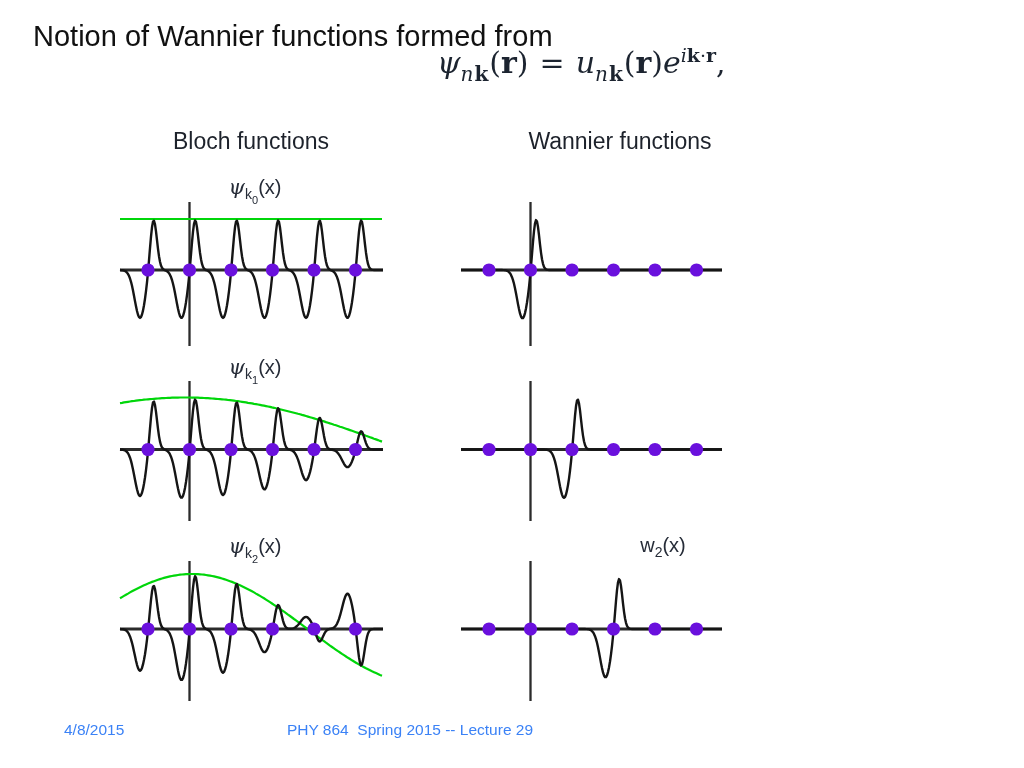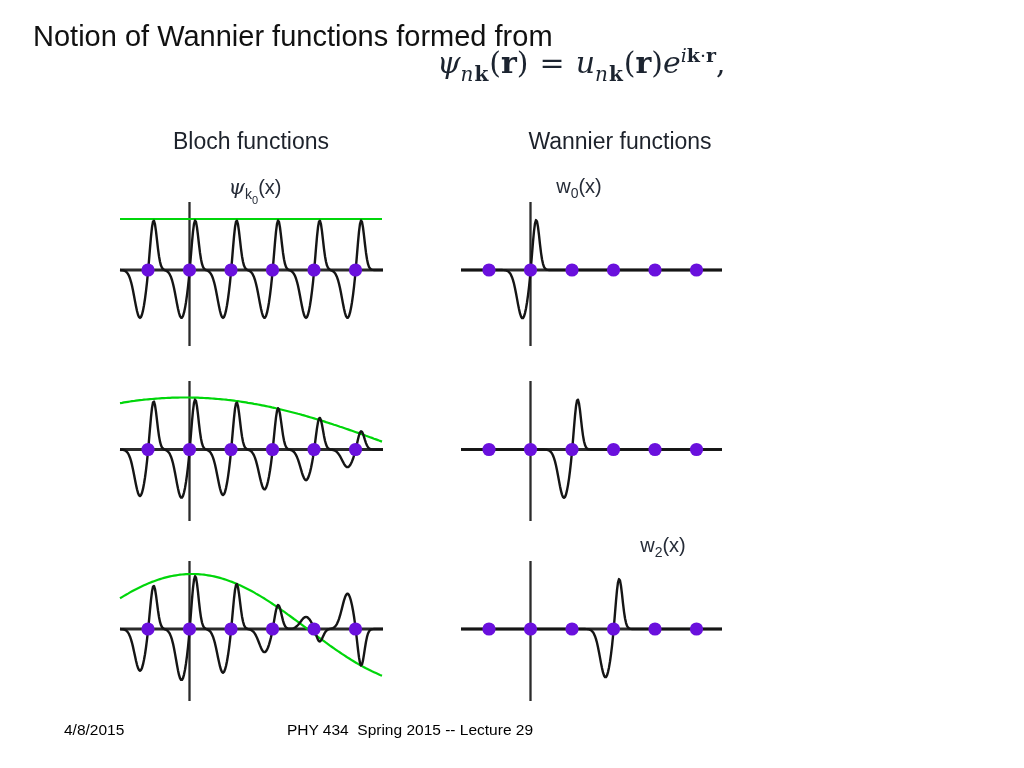--- a/index.html
+++ b/index.html
@@ -13,40 +13,41 @@
   .eq-b{font-weight:bold;}
   .eq-sub{font-size:20px;vertical-align:-8px;letter-spacing:1px;}
   .eq-sup{font-size:19px;vertical-align:11px;}
   .eq-rel{margin:0 11px;}
   .col-header{top:128px;width:220px;text-align:center;font-size:23px;color:#1d222b;}
   .plot-label{width:130px;text-align:center;font-size:20px;color:#262c38;white-space:nowrap;}
   .plot-label .psi{font-family:"DejaVu Serif",serif;font-style:italic;font-size:21px;}
   .plot-label .sub{font-size:14px;vertical-align:-5px;}
   .plot-label .subsub{font-size:11px;vertical-align:-5px;}
   svg.plot{position:absolute;overflow:visible;}
-  .footer{top:721px;font-size:15.5px;color:#000000;}
+  .footer{top:721px;font-size:15.5px;color:#3b82f6;}
   .footer-center{left:0;right:0;text-align:center;white-space:pre;}
 </style>
 </head>
 <body>
 
 <div class="slide">
 
   <div class="abs title">
     <div>Notion of Wannier functions formed from</div>
   </div>
 
   <div class="abs equation"><span class="eq-it">ψ</span><span class="eq-sub"><span class="eq-it">n</span><span class="eq-b">k</span></span><span>(</span><span class="eq-b">r</span><span>)</span><span class="eq-rel">=</span><span class="eq-it">u</span><span class="eq-sub"><span class="eq-it">n</span><span class="eq-b">k</span></span><span>(</span><span class="eq-b">r</span><span>)</span><span class="eq-it">e</span><span class="eq-sup"><span class="eq-it">i</span><span class="eq-b">k</span><span>·</span><span class="eq-b">r</span></span><span>,</span></div>
 
   <div class="abs col-header" style="left:510px">Wannier functions</div>
   <div class="abs col-header" style="left:141px">Bloch functions</div>
 
   <div class="abs plot-label" style="left:190px;top:175px"><span class="psi">ψ</span><span class="sub"><span>k</span><span class="subsub">0</span></span><span>(x)</span></div>
+  <div class="abs plot-label" style="left:190px;top:355px"><span class="psi">ψ</span><span class="sub"><span>k</span><span class="subsub">1</span></span><span>(x)</span></div>
+  <div class="abs plot-label" style="left:190px;top:534px"><span class="psi">ψ</span><span class="sub"><span>k</span><span class="subsub">2</span></span><span>(x)</span></div>
 
-  <div class="abs plot-label" style="left:514px;top:175px"><span>w</span><span class="sub">0</span><span>(x)</span></div>
   <div class="abs plot-label" style="left:598px;top:534px"><span>w</span><span class="sub">2</span><span>(x)</span></div>
 
   <svg id="plot-bloch-k0" class="plot" style="left:105px;top:192px;width:290px;height:162px" viewBox="105 192 290 162">
       <line x1="189.5" y1="202" x2="189.5" y2="346" stroke="#2b2b2b" stroke-width="2.3"></line>
       <line x1="120" y1="270" x2="383" y2="270" stroke="#2b2b2b" stroke-width="2.8"></line>
       <path d="M120.0 219.0L122.0 219.0L124.0 219.0L126.0 219.0L128.0 219.0L130.0 219.0L132.0 219.0L134.0 219.0L136.0 219.0L138.0 219.0L140.0 219.0L142.0 219.0L144.0 219.0L146.0 219.0L148.0 219.0L150.0 219.0L152.0 219.0L154.0 219.0L156.0 219.0L158.0 219.0L160.0 219.0L162.0 219.0L164.0 219.0L166.0 219.0L168.0 219.0L170.0 219.0L172.0 219.0L174.0 219.0L176.0 219.0L178.0 219.0L180.0 219.0L182.0 219.0L184.0 219.0L186.0 219.0L188.0 219.0L190.0 219.0L192.0 219.0L194.0 219.0L196.0 219.0L198.0 219.0L200.0 219.0L202.0 219.0L204.0 219.0L206.0 219.0L208.0 219.0L210.0 219.0L212.0 219.0L214.0 219.0L216.0 219.0L218.0 219.0L220.0 219.0L222.0 219.0L224.0 219.0L226.0 219.0L228.0 219.0L230.0 219.0L232.0 219.0L234.0 219.0L236.0 219.0L238.0 219.0L240.0 219.0L242.0 219.0L244.0 219.0L246.0 219.0L248.0 219.0L250.0 219.0L252.0 219.0L254.0 219.0L256.0 219.0L258.0 219.0L260.0 219.0L262.0 219.0L264.0 219.0L266.0 219.0L268.0 219.0L270.0 219.0L272.0 219.0L274.0 219.0L276.0 219.0L278.0 219.0L280.0 219.0L282.0 219.0L284.0 219.0L286.0 219.0L288.0 219.0L290.0 219.0L292.0 219.0L294.0 219.0L296.0 219.0L298.0 219.0L300.0 219.0L302.0 219.0L304.0 219.0L306.0 219.0L308.0 219.0L310.0 219.0L312.0 219.0L314.0 219.0L316.0 219.0L318.0 219.0L320.0 219.0L322.0 219.0L324.0 219.0L326.0 219.0L328.0 219.0L330.0 219.0L332.0 219.0L334.0 219.0L336.0 219.0L338.0 219.0L340.0 219.0L342.0 219.0L344.0 219.0L346.0 219.0L348.0 219.0L350.0 219.0L352.0 219.0L354.0 219.0L356.0 219.0L358.0 219.0L360.0 219.0L362.0 219.0L364.0 219.0L366.0 219.0L368.0 219.0L370.0 219.0L372.0 219.0L374.0 219.0L376.0 219.0L378.0 219.0L380.0 219.0L382.0 219.0" fill="none" stroke="#00d60a" stroke-width="2.2"></path>
       <path d="M120.0 270.0L121.0 270.1L122.0 270.2L123.0 270.3L124.0 270.6L125.0 271.0L126.0 271.6L127.0 272.6L128.0 274.0L129.0 275.9L130.0 278.5L131.0 281.8L132.0 285.8L133.0 290.5L134.0 295.7L135.0 301.1L136.0 306.3L137.0 311.0L138.0 314.7L139.0 317.1L140.0 317.9L141.0 317.0L142.0 314.5L143.0 310.6L144.0 305.3L145.0 298.8L146.0 291.2L147.0 282.3L148.0 272.0L149.0 260.4L150.0 248.2L151.0 236.6L152.0 227.3L153.0 221.6L154.0 220.7L155.0 224.3L156.0 231.3L157.0 240.1L158.0 248.8L159.0 256.2L160.0 261.8L161.0 265.6L162.0 267.8L163.0 269.1L164.0 269.8L165.0 270.3L166.0 270.7L167.0 271.2L168.0 272.0L169.0 273.2L170.0 274.9L171.0 277.1L172.0 280.0L173.0 283.7L174.0 288.1L175.0 293.0L176.0 298.4L177.0 303.7L178.0 308.7L179.0 313.0L180.0 316.1L181.0 317.7L182.0 317.7L183.0 316.0L184.0 312.7L185.0 308.1L186.0 302.2L187.0 295.2L188.0 286.9L189.0 277.3L190.0 266.3L191.0 254.3L192.0 242.3L193.0 231.6L194.0 223.9L195.0 220.5L196.0 221.9L197.0 227.5L198.0 235.6L199.0 244.5L200.0 252.7L201.0 259.3L202.0 263.9L203.0 266.9L204.0 268.6L205.0 269.5L206.0 270.1L207.0 270.5L208.0 270.9L209.0 271.6L210.0 272.6L211.0 274.0L212.0 275.9L213.0 278.5L214.0 281.8L215.0 285.8L216.0 290.5L217.0 295.7L218.0 301.1L219.0 306.3L220.0 311.0L221.0 314.7L222.0 317.1L223.0 317.9L224.0 317.0L225.0 314.5L226.0 310.6L227.0 305.3L228.0 298.8L229.0 291.2L230.0 282.3L231.0 272.0L232.0 260.4L233.0 248.2L234.0 236.6L235.0 227.3L236.0 221.6L237.0 220.7L238.0 224.3L239.0 231.3L240.0 240.1L241.0 248.8L242.0 256.2L243.0 261.8L244.0 265.6L245.0 267.8L246.0 269.1L247.0 269.8L248.0 270.3L249.0 270.7L250.0 271.2L251.0 272.0L252.0 273.2L253.0 274.9L254.0 277.1L255.0 280.0L256.0 283.7L257.0 288.1L258.0 293.0L259.0 298.4L260.0 303.7L261.0 308.7L262.0 313.0L263.0 316.1L264.0 317.7L265.0 317.7L266.0 316.0L267.0 312.7L268.0 308.1L269.0 302.2L270.0 295.2L271.0 286.9L272.0 277.3L273.0 266.3L274.0 254.3L275.0 242.3L276.0 231.6L277.0 223.9L278.0 220.5L279.0 221.9L280.0 227.5L281.0 235.6L282.0 244.5L283.0 252.7L284.0 259.3L285.0 263.9L286.0 266.9L287.0 268.6L288.0 269.5L289.0 270.1L290.0 270.5L291.0 270.9L292.0 271.6L293.0 272.6L294.0 274.0L295.0 275.9L296.0 278.5L297.0 281.8L298.0 285.8L299.0 290.5L300.0 295.7L301.0 301.1L302.0 306.3L303.0 311.0L304.0 314.7L305.0 317.1L306.0 317.9L307.0 317.0L308.0 314.5L309.0 310.6L310.0 305.3L311.0 298.8L312.0 291.2L313.0 282.3L314.0 272.0L315.0 260.4L316.0 248.2L317.0 236.6L318.0 227.3L319.0 221.6L320.0 220.7L321.0 224.3L322.0 231.3L323.0 240.1L324.0 248.8L325.0 256.2L326.0 261.8L327.0 265.6L328.0 267.8L329.0 269.1L330.0 269.8L331.0 270.3L332.0 270.7L333.0 271.2L334.0 272.0L335.0 273.2L336.0 274.9L337.0 277.1L338.0 280.0L339.0 283.7L340.0 288.1L341.0 293.0L342.0 298.4L343.0 303.7L344.0 308.7L345.0 313.0L346.0 316.1L347.0 317.7L348.0 317.7L349.0 316.0L350.0 312.7L351.0 308.1L352.0 302.2L353.0 295.2L354.0 286.9L355.0 277.3L356.0 266.3L357.0 254.3L358.0 242.3L359.0 231.6L360.0 223.9L361.0 220.5L362.0 221.9L363.0 227.5L364.0 235.6L365.0 244.5L366.0 252.7L367.0 259.3L368.0 263.9L369.0 266.8L370.0 268.5L371.0 269.3L372.0 269.7L373.0 269.9L374.0 270.0L375.0 270.0L376.0 270.0L377.0 270.0L378.0 270.0L379.0 270.0L380.0 270.0L381.0 270.0L382.0 270.0L383.0 270.0" fill="none" stroke="#151515" stroke-width="2.4" stroke-linejoin="round"></path>
       <circle cx="148" cy="270" r="6.6" fill="#6a10dd"></circle>
       <circle cx="189.5" cy="270" r="6.6" fill="#6a10dd"></circle>
       <circle cx="231" cy="270" r="6.6" fill="#6a10dd"></circle>
@@ -106,16 +107,16 @@
       <path d="M461.0 629.0L462.0 629.0L463.0 629.0L464.0 629.0L465.0 629.0L466.0 629.0L467.0 629.0L468.0 629.0L469.0 629.0L470.0 629.0L471.0 629.0L472.0 629.0L473.0 629.0L474.0 629.0L475.0 629.0L476.0 629.0L477.0 629.0L478.0 629.0L479.0 629.0L480.0 629.0L481.0 629.0L482.0 629.0L483.0 629.0L484.0 629.0L485.0 629.0L486.0 629.0L487.0 629.0L488.0 629.0L489.0 629.0L490.0 629.0L491.0 629.0L492.0 629.0L493.0 629.0L494.0 629.0L495.0 629.0L496.0 629.0L497.0 629.0L498.0 629.0L499.0 629.0L500.0 629.0L501.0 629.0L502.0 629.0L503.0 629.0L504.0 629.0L505.0 629.0L506.0 629.0L507.0 629.0L508.0 629.0L509.0 629.0L510.0 629.0L511.0 629.0L512.0 629.0L513.0 629.0L514.0 629.0L515.0 629.0L516.0 629.0L517.0 629.0L518.0 629.0L519.0 629.0L520.0 629.0L521.0 629.0L522.0 629.0L523.0 629.0L524.0 629.0L525.0 629.0L526.0 629.0L527.0 629.0L528.0 629.0L529.0 629.0L530.0 629.0L531.0 629.0L532.0 629.0L533.0 629.0L534.0 629.0L535.0 629.0L536.0 629.0L537.0 629.0L538.0 629.0L539.0 629.0L540.0 629.0L541.0 629.0L542.0 629.0L543.0 629.0L544.0 629.0L545.0 629.0L546.0 629.0L547.0 629.0L548.0 629.0L549.0 629.0L550.0 629.0L551.0 629.0L552.0 629.0L553.0 629.0L554.0 629.0L555.0 629.0L556.0 629.0L557.0 629.0L558.0 629.0L559.0 629.0L560.0 629.0L561.0 629.0L562.0 629.0L563.0 629.0L564.0 629.0L565.0 629.0L566.0 629.0L567.0 629.0L568.0 629.0L569.0 629.0L570.0 629.0L571.0 629.0L572.0 629.0L573.0 629.0L574.0 629.0L575.0 629.0L576.0 629.0L577.0 629.0L578.0 629.0L579.0 629.0L580.0 629.0L581.0 629.0L582.0 629.0L583.0 629.0L584.0 629.0L585.0 629.0L586.0 629.1L587.0 629.1L588.0 629.2L589.0 629.4L590.0 629.8L591.0 630.3L592.0 631.1L593.0 632.2L594.0 633.9L595.0 636.2L596.0 639.1L597.0 642.8L598.0 647.3L599.0 652.3L600.0 657.6L601.0 663.1L602.0 668.1L603.0 672.4L604.0 675.5L605.0 677.1L606.0 677.1L607.0 675.4L608.0 672.1L609.0 667.4L610.0 661.5L611.0 654.4L612.0 646.1L613.0 636.4L614.0 625.3L615.0 613.2L616.0 601.0L617.0 590.2L618.0 582.4L619.0 579.1L620.0 580.5L621.0 586.0L622.0 594.2L623.0 603.3L624.0 611.6L625.0 618.2L626.0 622.8L627.0 625.8L628.0 627.5L629.0 628.3L630.0 628.7L631.0 628.9L632.0 629.0L633.0 629.0L634.0 629.0L635.0 629.0L636.0 629.0L637.0 629.0L638.0 629.0L639.0 629.0L640.0 629.0L641.0 629.0L642.0 629.0L643.0 629.0L644.0 629.0L645.0 629.0L646.0 629.0L647.0 629.0L648.0 629.0L649.0 629.0L650.0 629.0L651.0 629.0L652.0 629.0L653.0 629.0L654.0 629.0L655.0 629.0L656.0 629.0L657.0 629.0L658.0 629.0L659.0 629.0L660.0 629.0L661.0 629.0L662.0 629.0L663.0 629.0L664.0 629.0L665.0 629.0L666.0 629.0L667.0 629.0L668.0 629.0L669.0 629.0L670.0 629.0L671.0 629.0L672.0 629.0L673.0 629.0L674.0 629.0L675.0 629.0L676.0 629.0L677.0 629.0L678.0 629.0L679.0 629.0L680.0 629.0L681.0 629.0L682.0 629.0L683.0 629.0L684.0 629.0L685.0 629.0L686.0 629.0L687.0 629.0L688.0 629.0L689.0 629.0L690.0 629.0L691.0 629.0L692.0 629.0L693.0 629.0L694.0 629.0L695.0 629.0L696.0 629.0L697.0 629.0L698.0 629.0L699.0 629.0L700.0 629.0L701.0 629.0L702.0 629.0L703.0 629.0L704.0 629.0L705.0 629.0L706.0 629.0L707.0 629.0L708.0 629.0L709.0 629.0L710.0 629.0L711.0 629.0L712.0 629.0L713.0 629.0L714.0 629.0L715.0 629.0L716.0 629.0L717.0 629.0L718.0 629.0L719.0 629.0L720.0 629.0L721.0 629.0L722.0 629.0" fill="none" stroke="#151515" stroke-width="2.4" stroke-linejoin="round"></path>
       <circle cx="489" cy="629" r="6.6" fill="#6a10dd"></circle>
       <circle cx="530.5" cy="629" r="6.6" fill="#6a10dd"></circle>
       <circle cx="572" cy="629" r="6.6" fill="#6a10dd"></circle>
       <circle cx="613.5" cy="629" r="6.6" fill="#6a10dd"></circle>
       <circle cx="655" cy="629" r="6.6" fill="#6a10dd"></circle>
       <circle cx="696.5" cy="629" r="6.6" fill="#6a10dd"></circle>
     </svg>
 
   <div class="abs footer" style="left:64px">4/8/2015</div>
-  <div class="abs footer footer-center">PHY 434  Spring 2015 -- Lecture 29</div>
+  <div class="abs footer footer-center">PHY 864  Spring 2015 -- Lecture 29</div>
   <div class="abs footer" style="left:972px">8</div>
 
 </div>
 
 </body></html>

